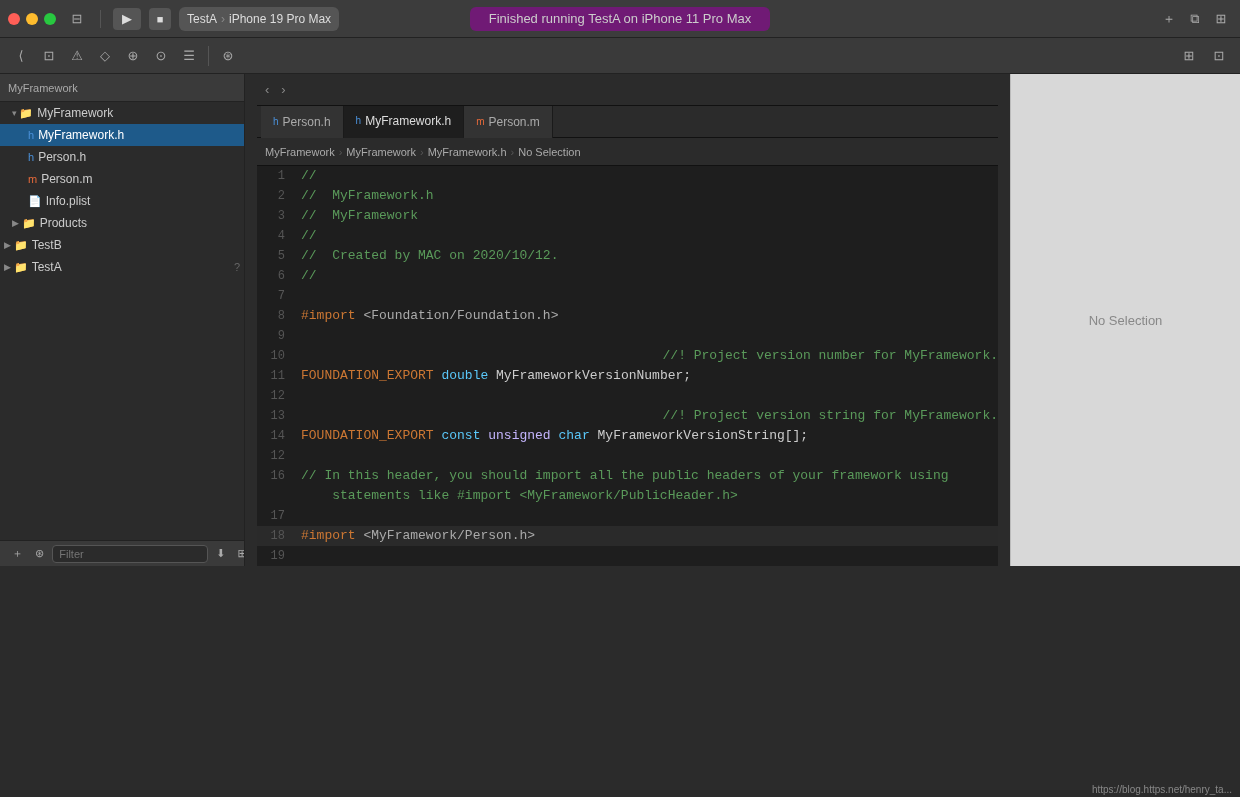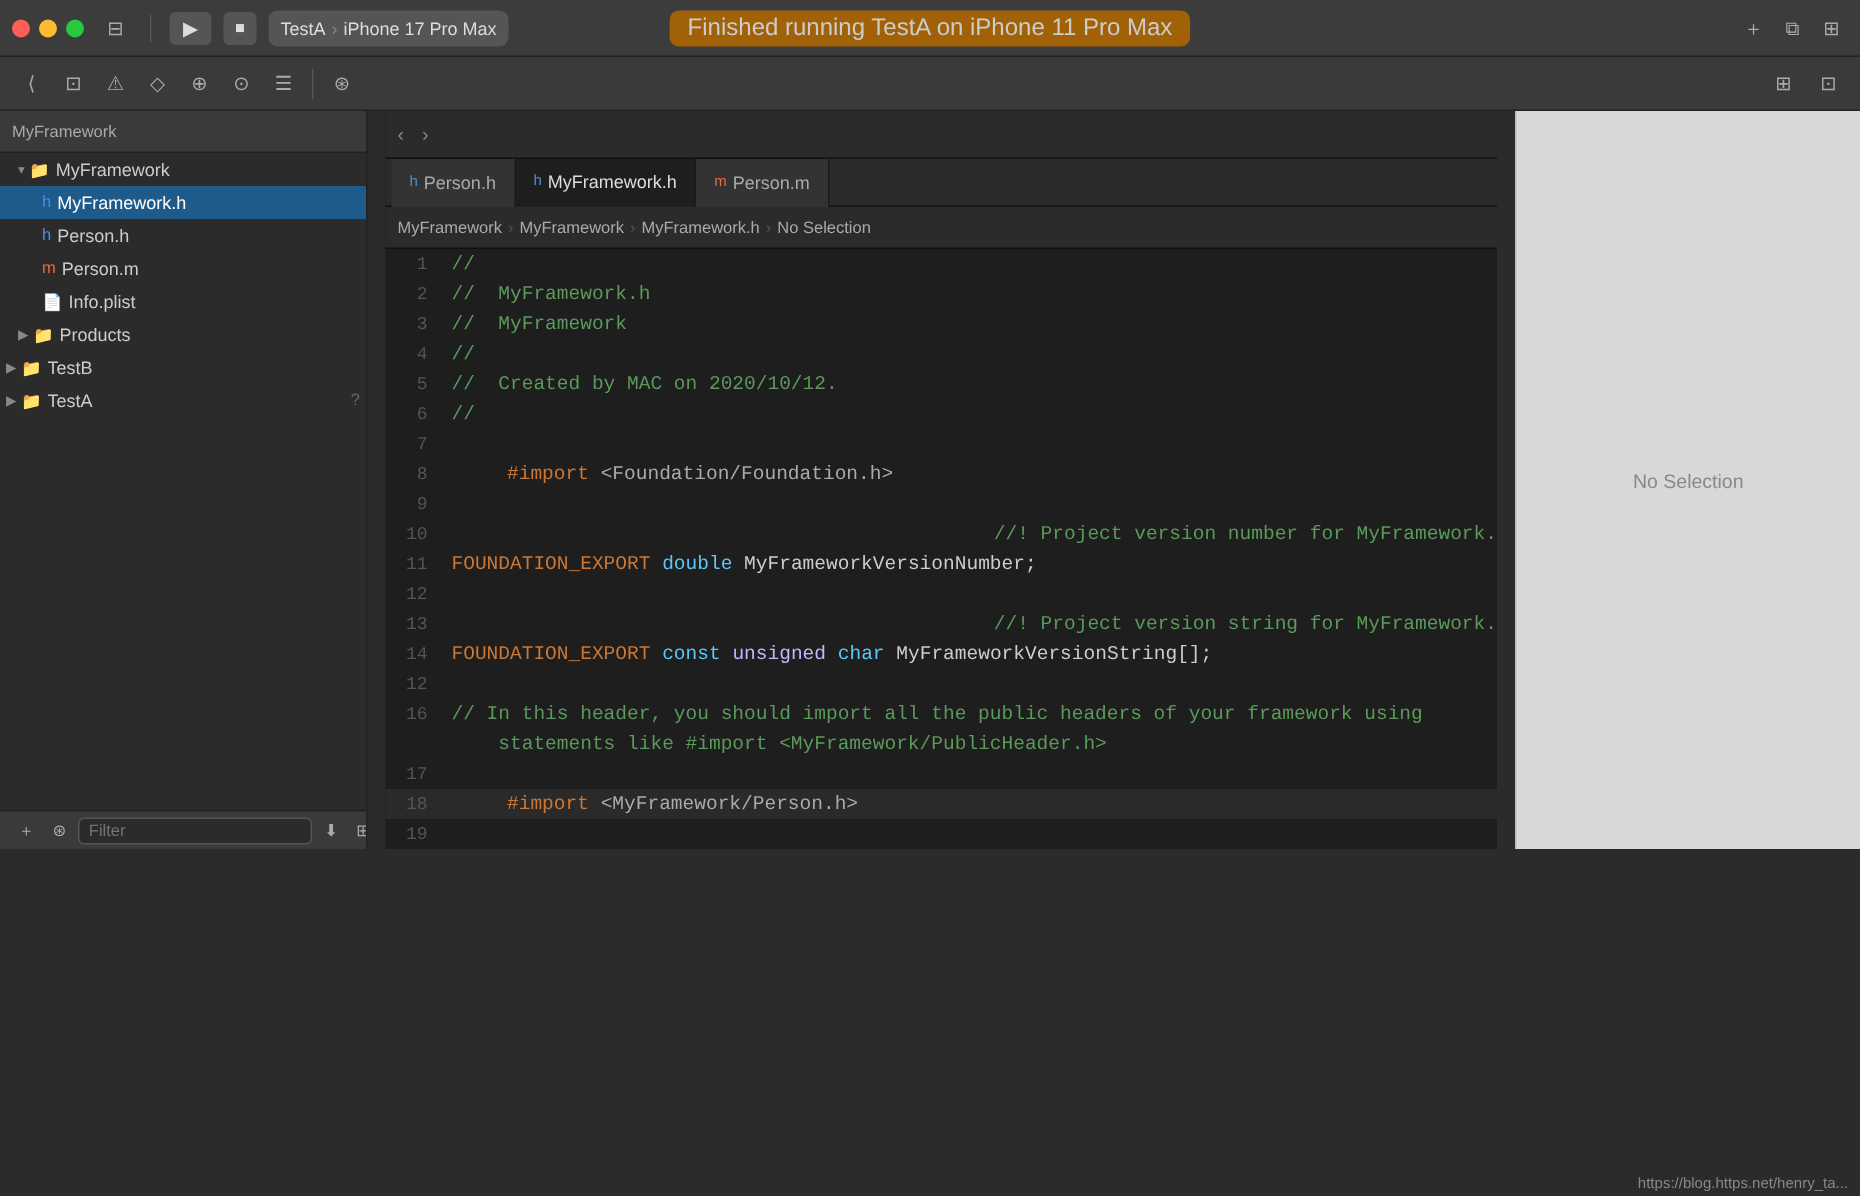--- a/index.html
+++ b/index.html
@@ -39,22 +39,22 @@
       cursor: pointer; color: #ddd; font-size: 13px;
     }
     .stop-btn {
       width: 22px; height: 22px; background: #555; border-radius: 4px;
       display: flex; align-items: center; justify-content: center;
       cursor: pointer; color: #ddd; font-size: 11px;
     }
 
     .status-bar-center {
       position: absolute; left: 50%; transform: translateX(-50%);
-      background: #a16207; border-radius: 6px; padding: 2px 12px;
-      font-size: 16px; color: #ccc; height: 24px; display: flex; align-items: center;
+      background: #701a75; border-radius: 6px; padding: 2px 12px;
+      font-size: 13px; color: #ccc; height: 24px; display: flex; align-items: center;
       min-width: 300px; justify-content: center;
     }
 
     .title-bar-right { margin-left: auto; display: flex; align-items: center; gap: 4px; }
 
     
     .toolbar {
       height: 36px;
       background: #3a3a3a;
       display: flex;
@@ -193,21 +193,21 @@
       user-select: none;
       padding-top: 0;
     }
     .line-content {
       flex: 1;
       padding-left: 8px;
       white-space: pre;
       color: #ccc;
     }
     .c-comment { color: #5a9a5a; }
-    .c-import { color: #cc7733; margin-left: 37px; }
+    .c-import { color: #cc7733; }
     .c-angle { color: #aaa; }
     .c-doccomment { color: #5a9a5a; text-align: right; }
 
     
     .right-panel {
       width: 230px;
       background: #d8d8d8;
       display: flex;
       flex-direction: column;
       align-items: center;
@@ -259,21 +259,21 @@
     <div class="traffic-light tl-green"></div>
   </div>
   <div class="title-bar-left">
     <div class="tb-icon-btn">⊟</div>
     <div class="tb-separator"></div>
     <div class="run-btn">▶</div>
     <div class="stop-btn">■</div>
     <div class="scheme-selector">
       <span>TestA</span>
       <span style="color:#888">›</span>
-      <span>iPhone 17 Pro Max</span>
+      <span>iPhone 19 Pro Max</span>
     </div>
   </div>
   <div class="status-bar-center">
     <span>Finished running TestA on iPhone 11 Pro Max</span>
   </div>
   <div class="title-bar-right">
     <div class="tb-icon-btn">＋</div>
     <div class="tb-icon-btn">⧉</div>
     <div class="tb-icon-btn">⊞</div>
   </div>

